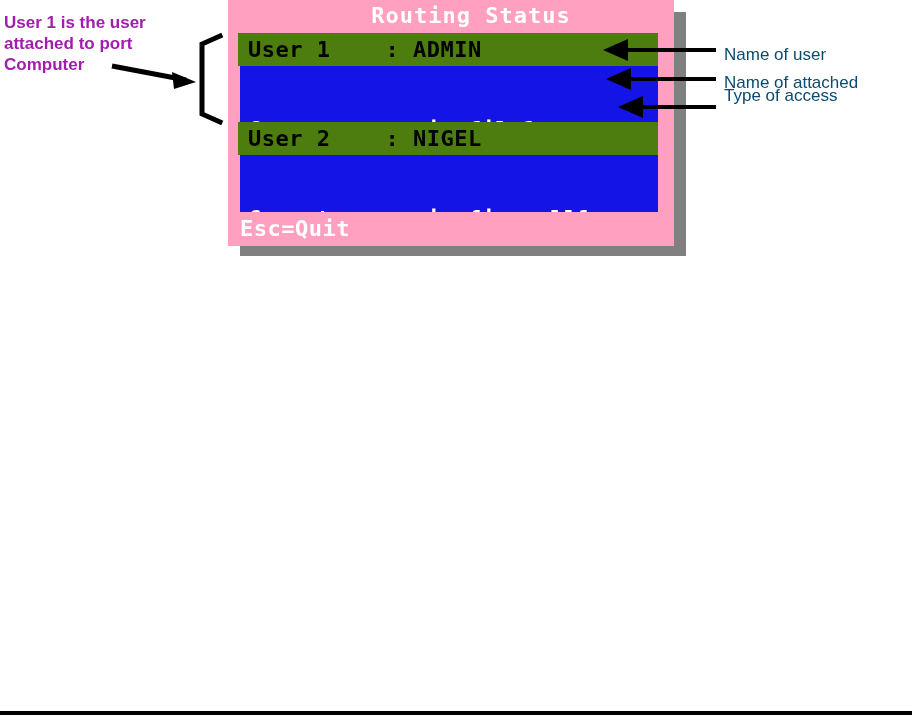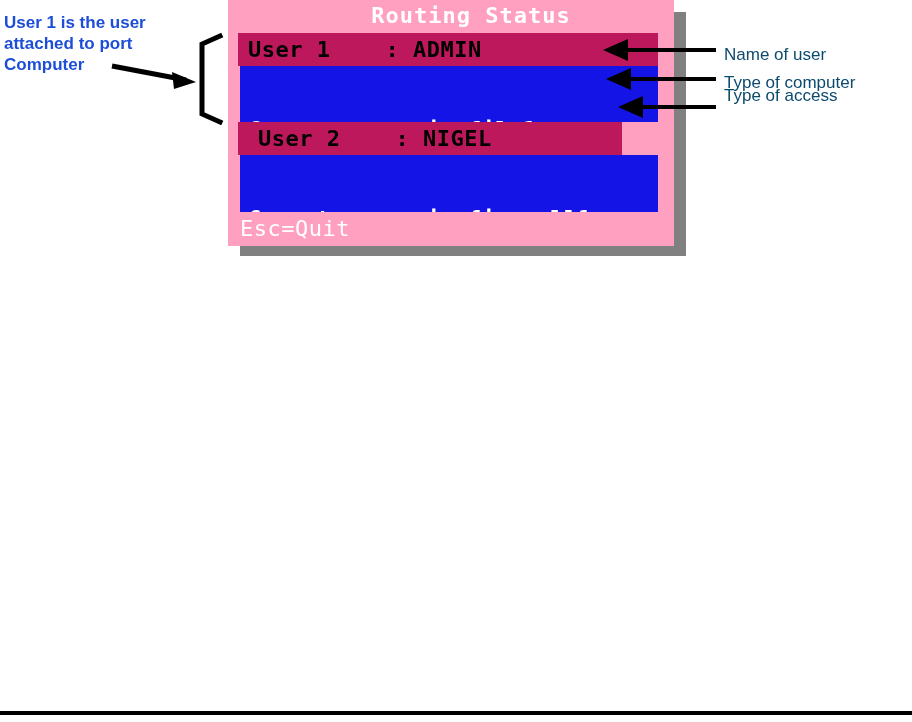--- a/index.html
+++ b/index.html
@@ -57,21 +57,21 @@
   .band {
     position: absolute;
     font-family: "DejaVu Sans Mono", "Liberation Mono", monospace;
     font-weight: bold;
     font-size: 22px;
     letter-spacing: 0.5px;
     white-space: pre;
     overflow: hidden;
   }
   .band-green {
-    background: #be185d;
+    background: #4d7c0f;
     color: #000000;
   }
   .band-blue {
     background: #1414e6;
     color: #ffffff;
   }
 
   .row-user1 {
     left: 238px;
     top: 33px;
@@ -85,61 +85,61 @@
     left: 240px;
     top: 66px;
     width: 418px;
     height: 56px;
     padding-left: 8px;
     box-sizing: border-box;
   }
   .row-user2 {
     left: 238px;
     top: 122px;
-    width: 384px;
+    width: 420px;
     height: 33px;
     line-height: 33px;
-    padding-left: 20px;
+    padding-left: 10px;
     box-sizing: border-box;
   }
   .row-conn2 {
     left: 240px;
     top: 155px;
     width: 418px;
     height: 57px;
     padding-left: 8px;
     box-sizing: border-box;
   }
   .conn-line {
     height: 28px;
     line-height: 28px;
   }
 
   .osd-footer {
     position: absolute;
     left: 240px;
     top: 216px;
     font-family: "DejaVu Sans Mono", "Liberation Mono", monospace;
-    font-weight: normal;
+    font-weight: bold;
     font-size: 22px;
     letter-spacing: 0.5px;
     color: #ffffff;
     white-space: pre;
   }
 
   
   .annot-left {
     position: absolute;
     left: 4px;
     top: 12px;
     width: 190px;
     font-size: 17px;
     font-weight: bold;
     line-height: 21px;
-    color: #1d4ed8;
+    color: #a21caf;
   }
   .annot-right {
     position: absolute;
     font-size: 17px;
     font-weight: normal;
     color: #0c4a6e;
     white-space: nowrap;
     left: 724px;
   }
   .annot-r1 { top: 45px; }
@@ -190,21 +190,21 @@
 
   <div class="osd-footer">Esc=Quit</div>
 
   <div class="annot-left">
     <div>User 1 is the user</div>
     <div>attached to port</div>
     <div>Computer</div>
   </div>
 
   <div class="annot-right annot-r1">Name of user</div>
-  <div class="annot-right annot-r2">Type of computer</div>
+  <div class="annot-right annot-r2">Name of attached</div>
   <div class="annot-right annot-r3">Type of access</div>
 
   <svg class="svg-overlay" viewBox="0 0 912 722" xmlns="http://www.w3.org/2000/svg">
 
     <path d="M 220 36 L 202 44 L 202 114 L 220 122" fill="none" stroke="#000000" stroke-width="5" stroke-linecap="square" stroke-linejoin="miter"></path>
 
     <g>
       <line x1="112" y1="66" x2="186" y2="80" stroke="#000000" stroke-width="5"></line>
       <polygon points="196,82 172,72 174,89" fill="#000000"></polygon>
     </g>

